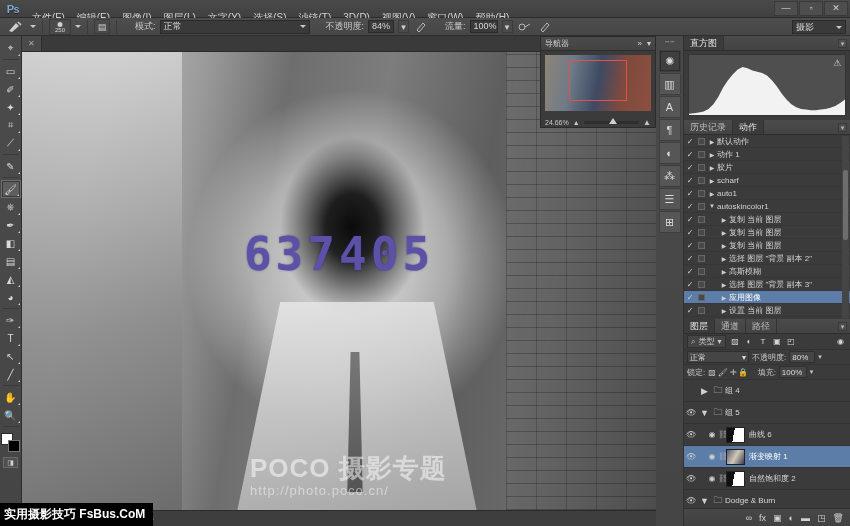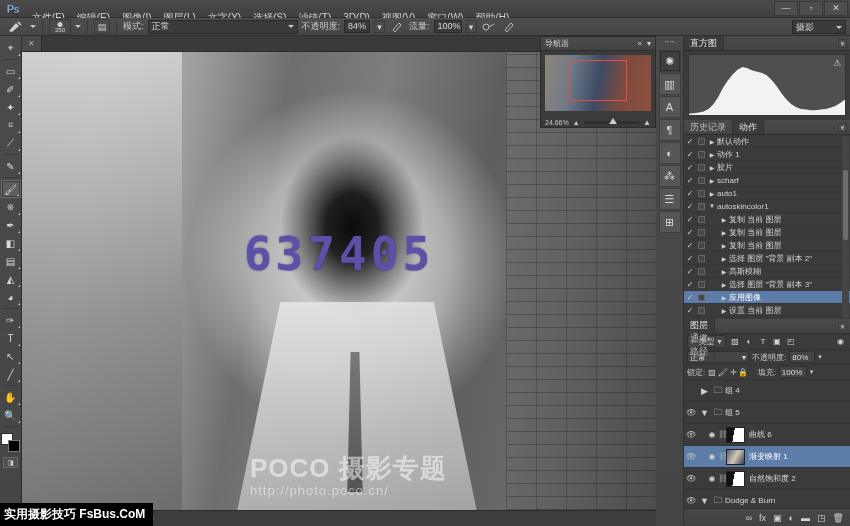--- a/index.html
+++ b/index.html
@@ -38,21 +38,21 @@
     color: #cfcfcf; font-size: 9px; line-height: 13px; text-align: center;
   }
 
   
   .optionsbar {
     position: absolute; left: 0; top: 18px; width: 850px; height: 18px;
     background: linear-gradient(#4e4e4e, #464646);
     border-bottom: 1px solid #2e2e2e;
     display: flex; align-items: center; padding-left: 4px; gap: 4px;
   }
-  .opt-lbl { font-size: 9px; color: #c8c8c8; white-space: nowrap; }
+  .opt-lbl { font-size: 9px; color: #c8c8c8; white-space: nowrap; margin-left: 12px; }
   .opt-field {
     background: #3a3a3a; border: 1px solid #2a2a2a; color: #d8d8d8;
     height: 13px; line-height: 11px; font-size: 9px; padding: 0 3px;
     display: inline-flex; align-items: center;
   }
   .opt-combo {
     background: #3a3a3a; border: 1px solid #2a2a2a; color: #d8d8d8;
     height: 14px; font-size: 9px; padding: 0 3px; display: flex; align-items: center;
     justify-content: space-between; gap: 4px;
   }
@@ -669,21 +669,21 @@
             <span style="width:12px"></span>
             <span class="act-label">选择 图层 "背景 副本 2"</span>
           </div>
         </div>
       <div class="scrolltrack">
         <div class="scrollthumb" style="top:34px;height:70px;"></div>
       </div>
     </div>
 
     <div class="panel-head">
-      <div id="lay-tabs" style="display:flex;flex-direction:column;">
+      <div id="lay-tabs" style="display:flex;">
           <div class="ptab act">图层</div>
           <div class="ptab">通道</div>
           <div class="ptab">路径</div>
         </div>
       <div class="pmenu">▾</div>
     </div>
     <div class="lay-toolrow">
       <div class="lay-filter">
         <span>⌕</span>
         <span>类型</span>

